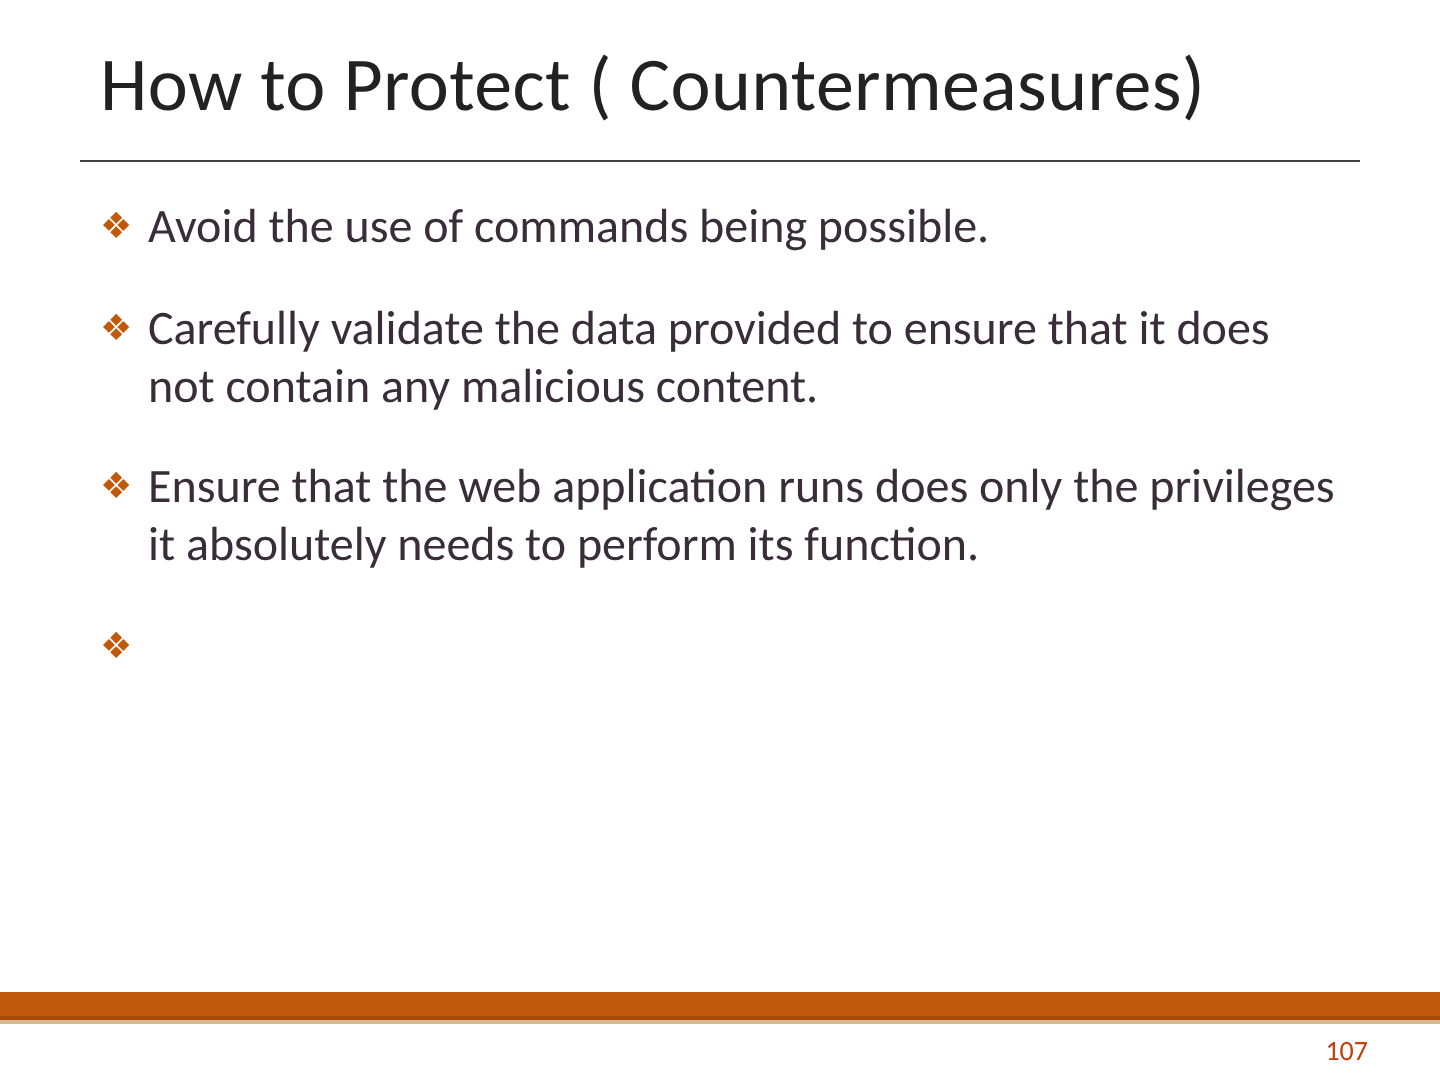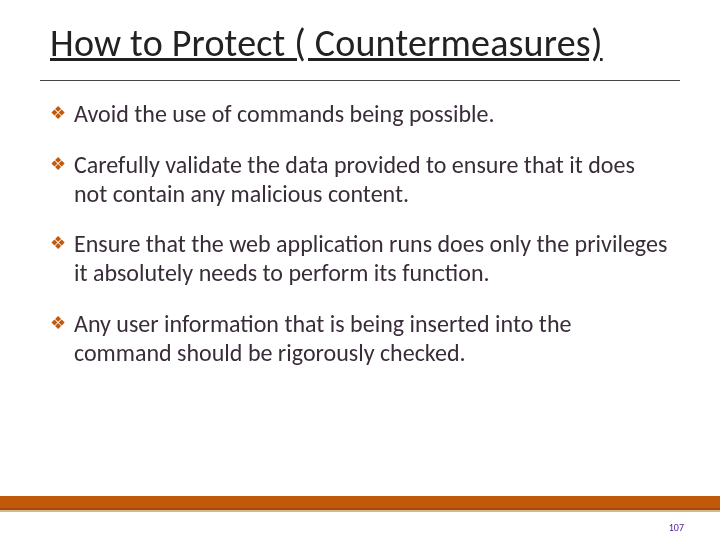--- a/index.html
+++ b/index.html
@@ -20,21 +20,20 @@
   }
   .title {
     position: absolute;
     left: 50px;
     right: 30px;
     top: 20px;
     font-size: 38px;
     font-weight: 400;
     color: #222;
     letter-spacing: 0.2px;
-    text-decoration: underline;
   }
   .title-rule {
     position: absolute;
     left: 40px;
     right: 40px;
     top: 80px;
     height: 0;
     border-top: 1px solid #444;
   }
   .body {
@@ -76,22 +75,22 @@
     left: 0;
     right: 0;
     bottom: 28px;
     height: 2px;
     background: #d6b98c;
   }
   .page-number {
     position: absolute;
     right: 36px;
     bottom: 6px;
-    font-size: 10px;
-    color: #4c1d95;
+    font-size: 14px;
+    color: #c2410c;
     font-weight: 500;
   }
 </style>
 </head>
 <body>
 
 <div class="slide">
 
   <div class="title">How to Protect ( Countermeasures)</div>
   <div class="title-rule"></div>
@@ -108,21 +107,20 @@
       <span>Carefully validate the data provided to ensure that it does not contain any malicious content.</span>
     </div>
 
     <div class="bullet">
       <span class="bullet-icon">❖</span>
       <span>Ensure that the web application runs does only the privileges it absolutely needs to perform its function.</span>
     </div>
 
     <div class="bullet">
       <span class="bullet-icon">❖</span>
-      <span>Any user information that is being inserted into the command should be rigorously checked.</span>
     </div>
 
   </div>
 
   <div class="footer-bar"></div>
   <div class="footer-underline"></div>
 
   <div class="page-number">107</div>
 
 </div>

